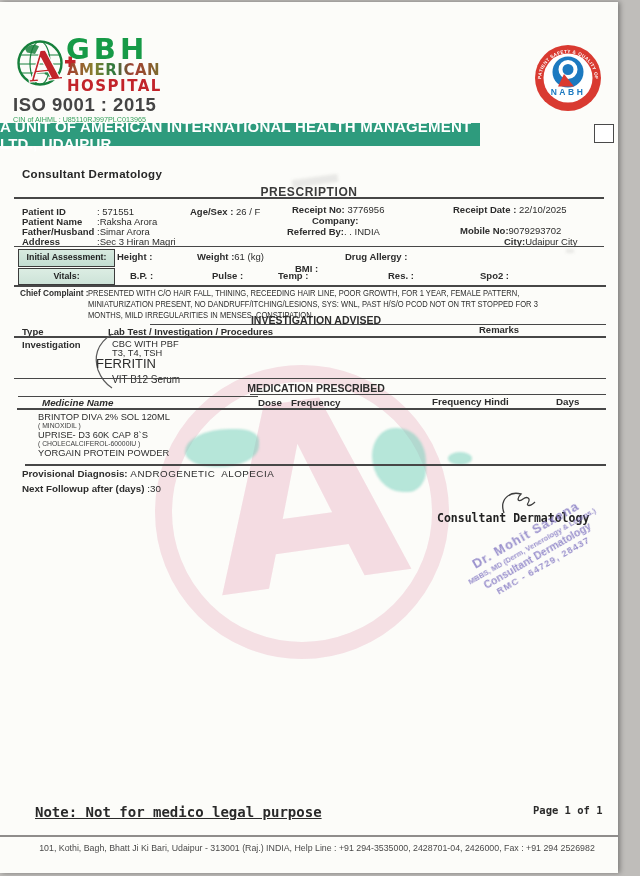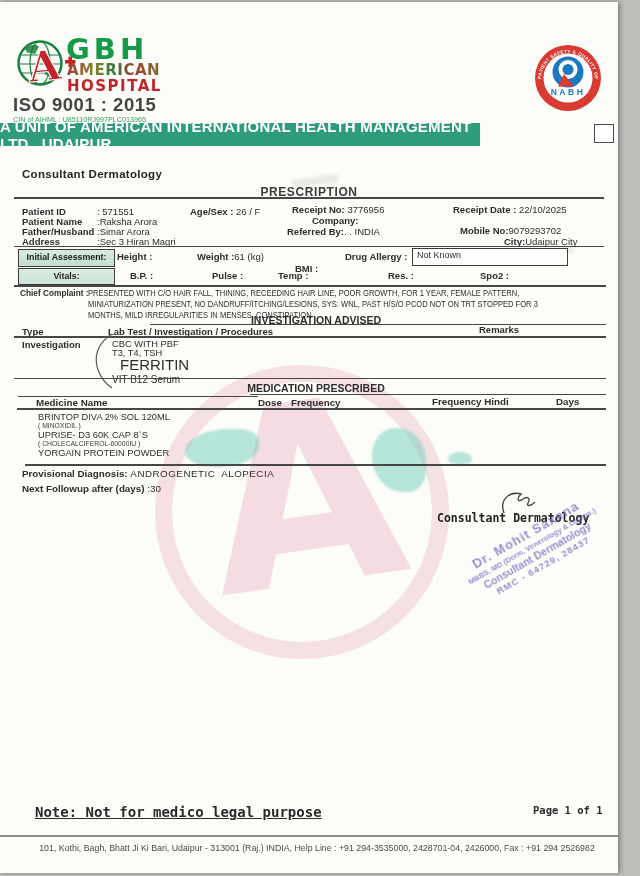--- a/index.html
+++ b/index.html
@@ -126,23 +126,20 @@
       <span class="b">City:</span><span>Udaipur City</span></div>
 
     <div class="hline" style="left:14px;top:244px;width:590px;height:1px;"></div>
 
     <div class="tagbox" style="left:18px;top:247px;width:95px;height:14px;padding-top:2px;">Initial Assessment:</div>
     <div class="abs b" style="left:117px;top:250px;">Height :</div>
     <div class="abs" style="left:197px;top:250px;">
       <span class="b">Weight :</span><span>61 (kg)</span></div>
     <div class="abs b" style="left:295px;top:250px;margin-top:12px;">BMI :</div>
     <div class="abs b" style="left:345px;top:250px;">Drug Allergy :</div>
-    <div class="dabox" style="left:412px;top:246px;width:154px;height:16px;">
-      <div class="abs" style="left:4px;top:2px;font-size:9px;">Not Known</div>
-    </div>
 
     <div class="tagbox" style="left:18px;top:266px;width:95px;height:13px;padding-top:2px;background:linear-gradient(#dcede3,#cde3d8);">Vitals:</div>
     <div class="abs b" style="left:130px;top:269px;">B.P. :</div>
     <div class="abs b" style="left:212px;top:269px;">Pulse :</div>
     <div class="abs b" style="left:278px;top:269px;">Temp :</div>
     <div class="abs b" style="left:388px;top:269px;">Res. :</div>
     <div class="abs b" style="left:480px;top:269px;">Spo2 :</div>
     <div class="hline" style="left:14px;top:283px;width:592px;height:1.8px;"></div>
 
     <div class="abs b fitx2" style="left:20px;top:287px;font-size:9px;">Chief Complaint :</div>
@@ -155,28 +152,28 @@
     <div class="abs b" style="left:22px;top:325px;">Type</div>
     <div class="abs b" style="left:108px;top:325px;">Lab Test / Investigation / Procedures</div>
     <div class="abs b" style="left:435px;top:323px;padding-left:44px;">Remarks</div>
     <div class="hline" style="left:14px;top:334px;width:592px;height:1.5px;"></div>
     <div class="abs b" style="left:22px;top:338px;">Investigation</div>
     <svg style="position:absolute;left:92px;top:330px;" width="22" height="58" viewBox="0 0 22 58">
       <path d="M20,2 C4,12 2,26 6,38 C9,46 14,52 20,56" stroke="#5a5a5a" stroke-width="1.2" fill="none"></path>
     </svg>
     <div class="abs" style="left:112px;top:337px;font-size:9.3px;">CBC WITH PBF</div>
     <div class="abs" style="left:112px;top:346px;font-size:9.3px;">T3, T4, TSH</div>
-    <div class="abs" style="left:120px;top:355px;font-size:15px;">FERRITIN</div>
+    <div class="abs" style="left:96px;top:355px;font-size:13px;">FERRITIN</div>
     <div class="abs" style="left:112px;top:372px;font-size:10px;">VIT B12 Serum</div>
     <div class="hline" style="left:14px;top:376px;width:592px;height:1.2px;"></div>
 
     <div class="abs b ctr" style="left:14px;top:381px;width:604px;font-size:10.5px;">MEDICATION PRESCRIBED</div>
     <div class="hline" style="left:250px;top:392px;width:356px;height:1px;"></div>
     <div class="hline" style="left:18px;top:394px;width:240px;height:1px;"></div>
-    <div class="abs b" style="left:36px;top:396px;font-size:9.8px;">Medicine Name</div>
+    <div class="abs b" style="left:42px;top:396px;font-size:9.8px;font-style:italic;">Medicine Name</div>
     <div class="abs b" style="left:258px;top:396px;font-size:9.8px;">Dose</div>
     <div class="abs b" style="left:291px;top:396px;font-size:9.8px;">Frequency</div>
     <div class="abs b" style="left:424px;top:395px;font-size:9.8px;padding-left:8px;">Frequency Hindi</div>
     <div class="abs b" style="left:556px;top:395px;font-size:9.8px;">Days</div>
     <div class="hline" style="left:17px;top:406px;width:589px;height:1.6px;"></div>
 
     <div class="abs" style="left:38px;top:410px;font-size:9.3px;">BRINTOP DIVA 2% SOL 120ML</div>
     <div class="abs" style="left:38px;top:420px;font-size:6.8px;color:#3c3c3c;">( MINOXIDIL )</div>
     <div class="abs" style="left:38px;top:428px;font-size:9.3px;">UPRISE- D3 60K CAP 8`S</div>
     <div class="abs" style="left:38px;top:438px;font-size:6.8px;color:#3c3c3c;">( CHOLECALCIFEROL-60000IU )</div>

